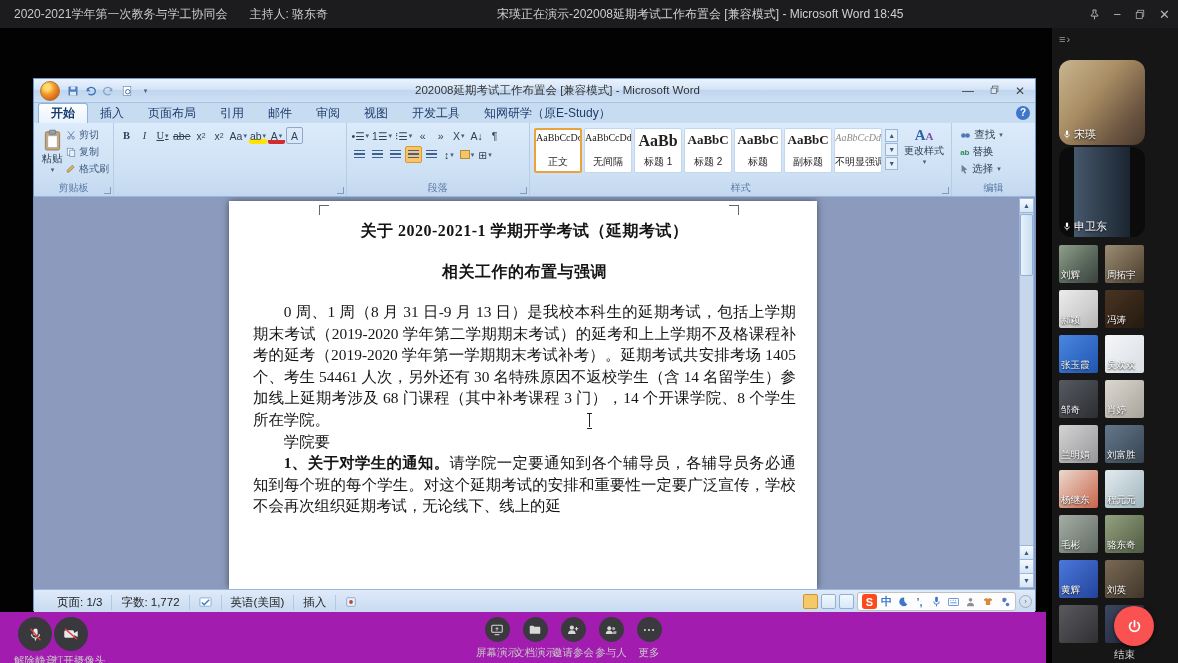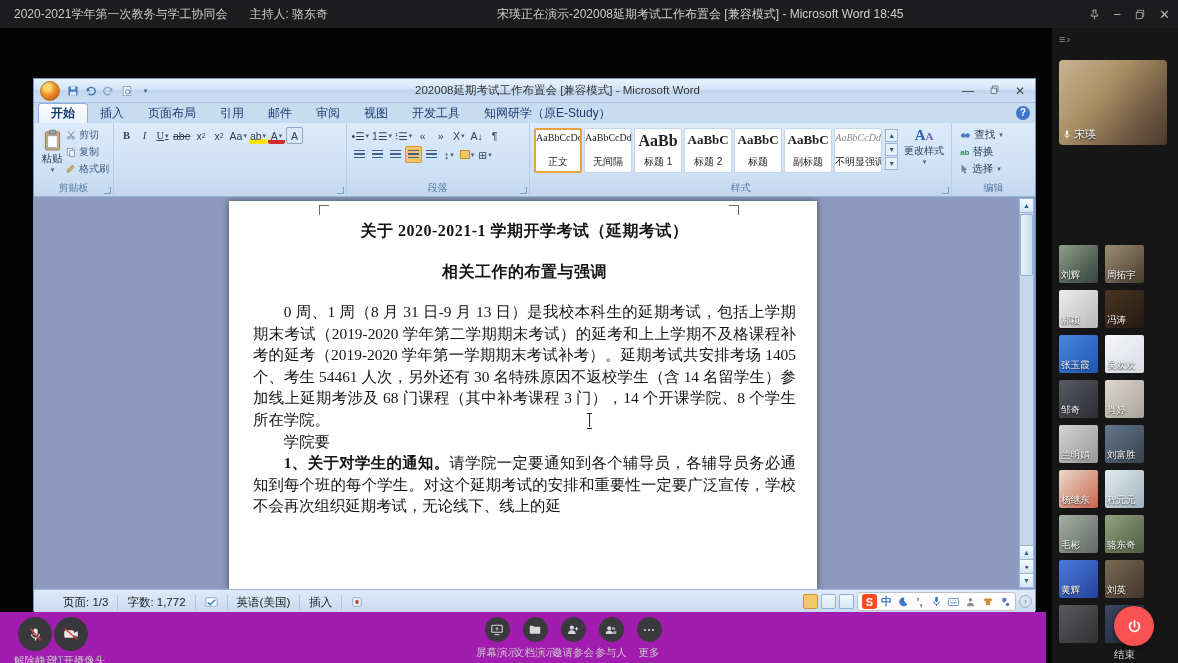--- a/index.html
+++ b/index.html
@@ -85,21 +85,21 @@
   .ibeam::after{content:"";position:absolute;left:1px;top:0;width:5px;height:14px;border-top:1px solid #222;border-bottom:1px solid #222}
   .vsb{position:absolute;right:1px;top:1px;width:15px;height:390px;background:#c6d7ec;border:1px solid #9ab6d8}
   .vsb .sbtn{width:13px;height:14px;background:linear-gradient(#f4f9fe,#d4e5f6);border-bottom:1px solid #9ab6d8;
         font-size:7px;color:#3a5a82;display:flex;align-items:center;justify-content:center}
   .vsb .thumb{width:13px;height:62px;background:linear-gradient(90deg,#e9f2fb,#c9ddf1);border:1px solid #8fb0d4;border-radius:2px;margin-top:1px}
   .vsb .bcluster{position:absolute;bottom:0;left:0}
   .vsb .bcluster .sbtn{border-top:1px solid #9ab6d8;border-bottom:none}
 
   
   .wsb{position:relative;height:25px;background:linear-gradient(#dfeafa,#c6daf0);border-top:1px solid #97b6da;
-       display:flex;align-items:center;font-size:11.5px;color:#222;padding-left:20px}
+       display:flex;align-items:center;font-size:11.5px;color:#222;padding-left:14px}
   .sbi{padding:0 9px;border-right:1px solid #b3c8e0;height:15px;line-height:15px;white-space:nowrap;display:flex;align-items:center;gap:4px}
   .sbi.noborder{border-right:none}
   .sbright{position:absolute;right:3px;top:2px;display:flex;align-items:center;gap:3px}
   .vbtn{width:15px;height:15px;background:linear-gradient(#f2f8fd,#d8e7f6);border:1px solid #8fb0d4;border-radius:2px}
   .vbtn.actv{background:#f6c968;border-color:#cf9430}
   .sogou{height:19px;background:#fdfdfd;border:1px solid #c0c0c0;border-radius:3px;display:flex;align-items:center;gap:4px;padding:0 4px}
   .sg{display:flex;align-items:center;justify-content:center;width:13px;height:13px}
   .sgS{width:15px;height:15px;border-radius:3px;background:#fb4b1e;color:#fff;font-weight:bold;font-size:11px;
        display:flex;align-items:center;justify-content:center}
   .sgzh{font-size:11px;font-weight:bold;color:#3e77c9}
@@ -110,21 +110,21 @@
   .rbtn{position:absolute;width:34px;height:34px;border-radius:50%;background:#39393d;display:flex;align-items:center;justify-content:center}
   .rlbl{position:absolute;font-size:10.5px;color:#c9c9c9;text-align:center;white-space:nowrap}
   .cgrp{position:absolute;left:479px;top:5px;display:flex;gap:2px}
   .cbtn{width:36px;display:flex;flex-direction:column;align-items:center}
   .cbtn .cc{width:25px;height:25px;border-radius:50%;background:#3a3a3e;display:flex;align-items:center;justify-content:center}
   .cbtn .cl2{font-size:10.5px;color:#c9c9c9;margin-top:4px;white-space:nowrap}
 
   
   #sb{position:absolute;left:1052px;top:28px;width:126px;height:635px;background:#161616}
   .collapse{position:absolute;left:7px;top:5px;font-size:11px;color:#9a9a9a;letter-spacing:1px}
-  .feat{position:absolute;left:7px;width:108px;border-radius:4px;overflow:hidden;background:#222}
+  .feat{position:absolute;left:7px;width:86px;border-radius:12px;overflow:hidden;background:#222}
   .f1{top:32px;height:85px}
   .f2{top:119px;height:90px}
   .fname{position:absolute;left:4px;bottom:3px;display:flex;align-items:center;gap:3px;
          font-size:11px;color:#fff;text-shadow:0 1px 2px #000}
   .pgrid{position:absolute;left:7px;top:217px;width:85px;display:flex;flex-wrap:wrap;gap:7px}
   .pthumb{position:relative;width:39px;height:38px;border-radius:2px;overflow:hidden;background:#333}
   .pname{position:absolute;left:2px;bottom:1px;font-size:9.5px;color:#fff;text-shadow:0 1px 2px #000;white-space:nowrap}
   .endbtn{position:absolute;left:62px;top:578px;width:40px;height:40px;border-radius:50%;background:#fa5151;
           display:flex;align-items:center;justify-content:center;box-shadow:0 1px 4px rgba(0,0,0,.6)}
   .endlbl{position:absolute;left:62px;top:620px;width:40px;text-align:left;font-size:10.5px;color:#d5d5d5}
@@ -543,20 +543,29 @@
 
     <div class="feat f1" style="background:linear-gradient(130deg,#c8b590 0%,#a98e64 40%,#6e5742 75%,#4a3a2c 100%)">
       <span class="fname">
           <svg width="8" height="9" viewBox="0 0 12 16">
             <rect x="4" y="1" width="4" height="8" rx="2" fill="#fff"></rect>
             <path d="M2 8a4 4 0 0 0 8 0M6 12v3" stroke="#fff" stroke-width="1.4" fill="none"></path>
           </svg>
           <span>宋瑛</span>
         </span>
     </div>
+    <div class="feat f2" style="background:linear-gradient(90deg,#0b0b0b 0%,#0b0b0b 17%,#46586c 17%,#2c3a49 55%,#1b2530 83%,#0b0b0b 83%)">
+      <span class="fname">
+          <svg width="8" height="9" viewBox="0 0 12 16">
+            <rect x="4" y="1" width="4" height="8" rx="2" fill="#fff"></rect>
+            <path d="M2 8a4 4 0 0 0 8 0M6 12v3" stroke="#fff" stroke-width="1.4" fill="none"></path>
+          </svg>
+          <span>申卫东</span>
+        </span>
+    </div>
 
     <div class="pgrid">
       <div class="pthumb" style="background:linear-gradient(135deg,#8fa08a,#57645a 60%,#39443c)">
           <span class="pname">刘辉</span>
         </div>
       <div class="pthumb" style="background:linear-gradient(135deg,#9c8c74,#6b5d49 60%,#453a2c)">
           <span class="pname">周拓宇</span>
         </div>
       <div class="pthumb" style="background:linear-gradient(135deg,#ececec,#cfcfcf 60%,#b5b5b5)">
           <span class="pname">郝颖</span>

